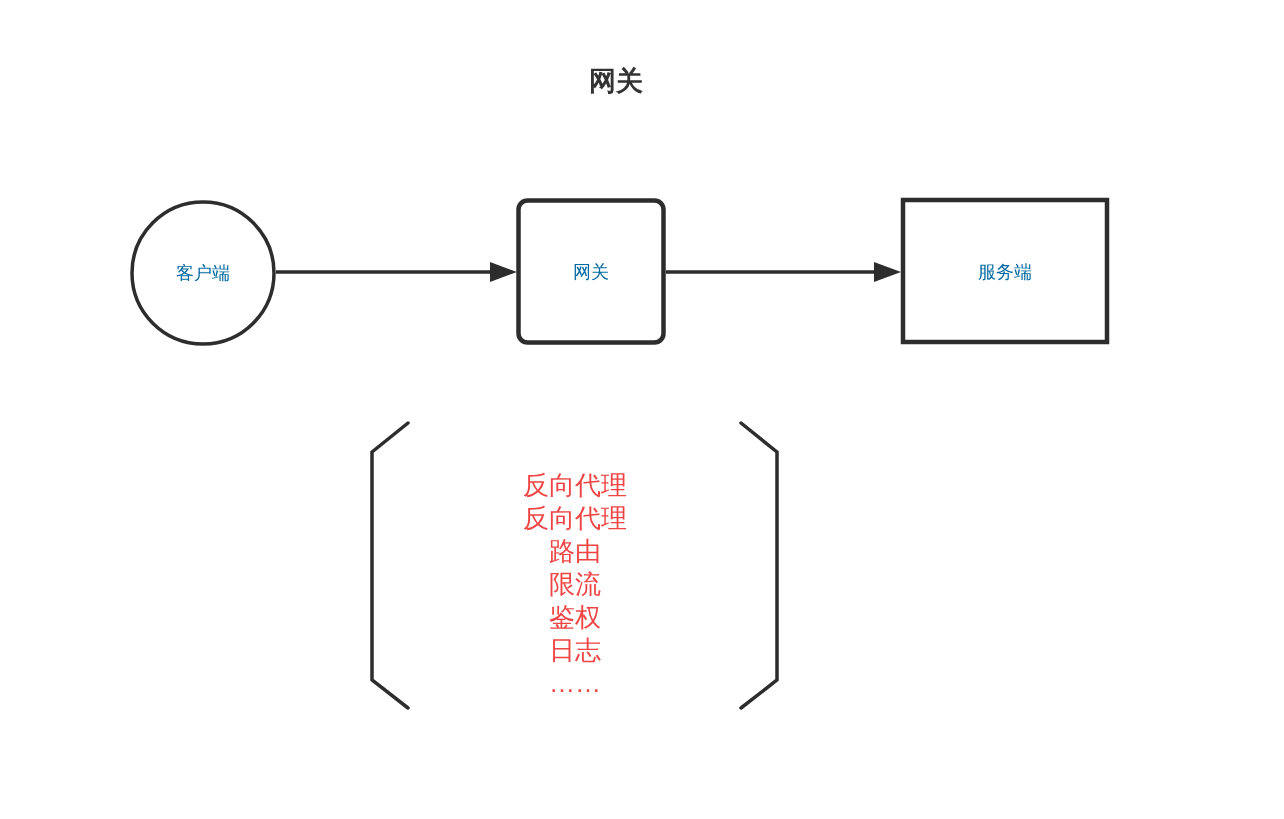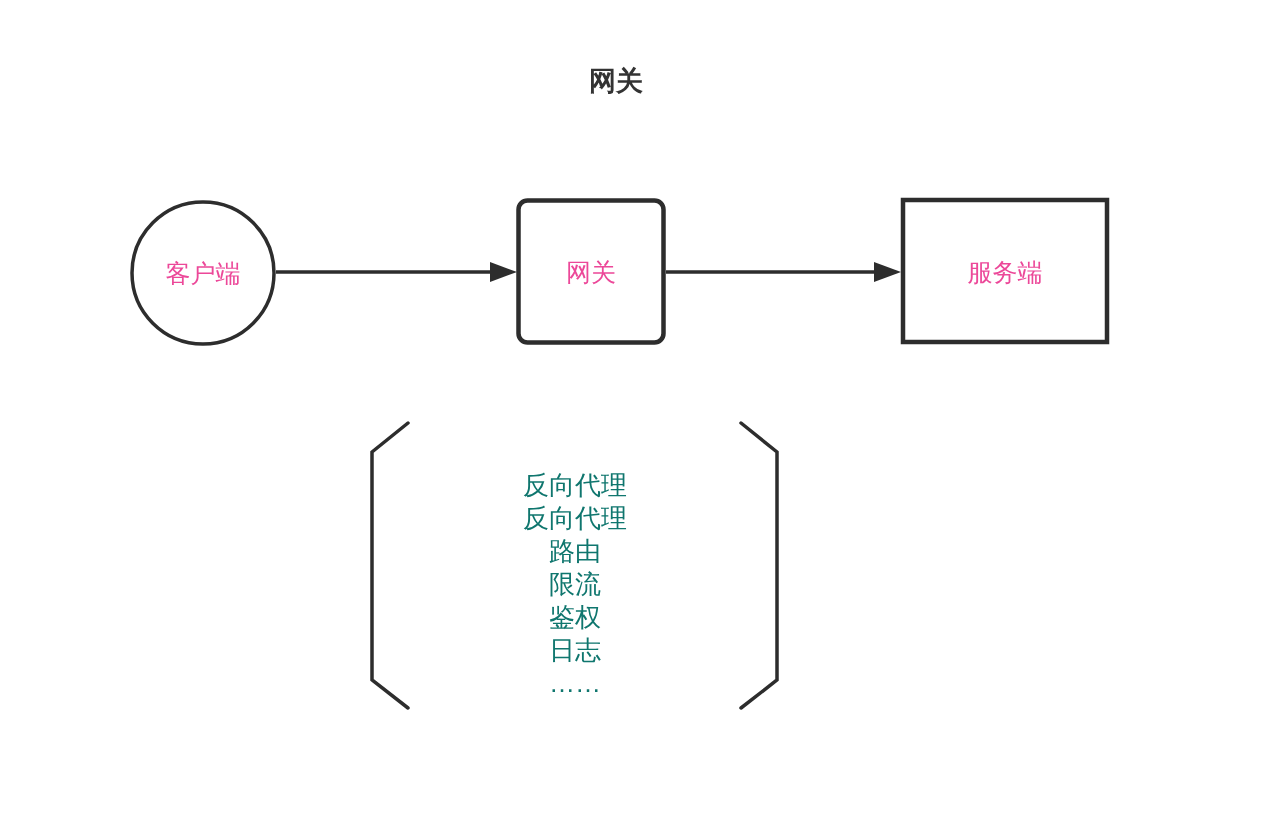--- a/index.html
+++ b/index.html
@@ -28,41 +28,41 @@
     top: 63px;
     transform: translateX(-50%);
     font-size: 27px;
     font-weight: bold;
     color: #333333;
     white-space: nowrap;
   }
   .node-label {
     position: absolute;
     transform: translate(-50%, -50%);
-    font-size: 25px;
-    color: #ec4899;
+    font-size: 18px;
+    color: #0369a1;
     white-space: nowrap;
   }
   .node-label.client  { left: 203px;  top: 273px; }
   .node-label.gateway { left: 591px;  top: 272px; }
   .node-label.server  { left: 1005px; top: 272px; text-align: center; }
   .func-list {
     position: absolute;
     left: 575px;
     top: 469px;
     transform: translateX(-50%);
     display: flex;
     flex-direction: column;
     align-items: center;
   }
   .func-item {
     font-size: 26px;
     line-height: 33px;
     height: 33px;
-    color: #0f766e;
+    color: #ef4444;
     text-align: center;
     white-space: nowrap;
   }
 </style>
 </head>
 <body>
 
 <div class="canvas">
 
   <svg class="svg-layer" viewBox="0 0 1284 819">

